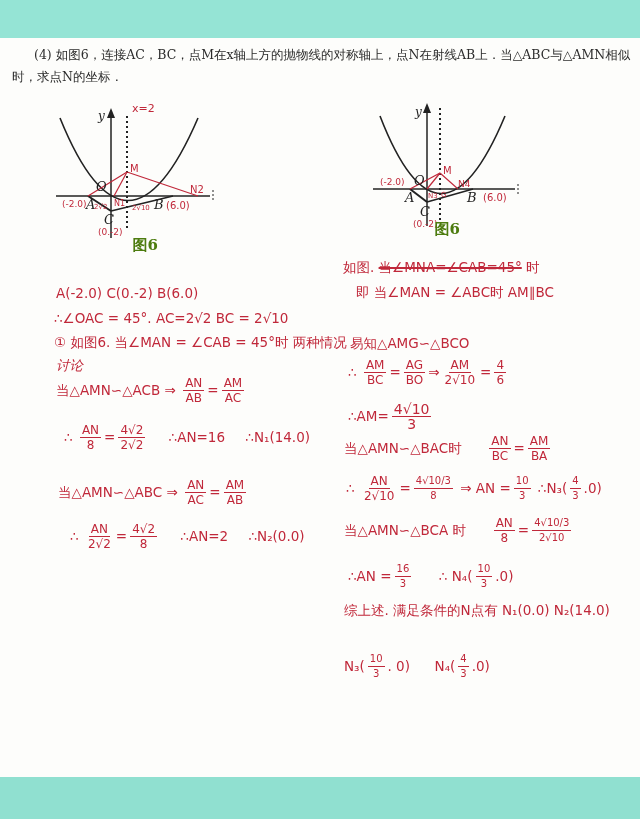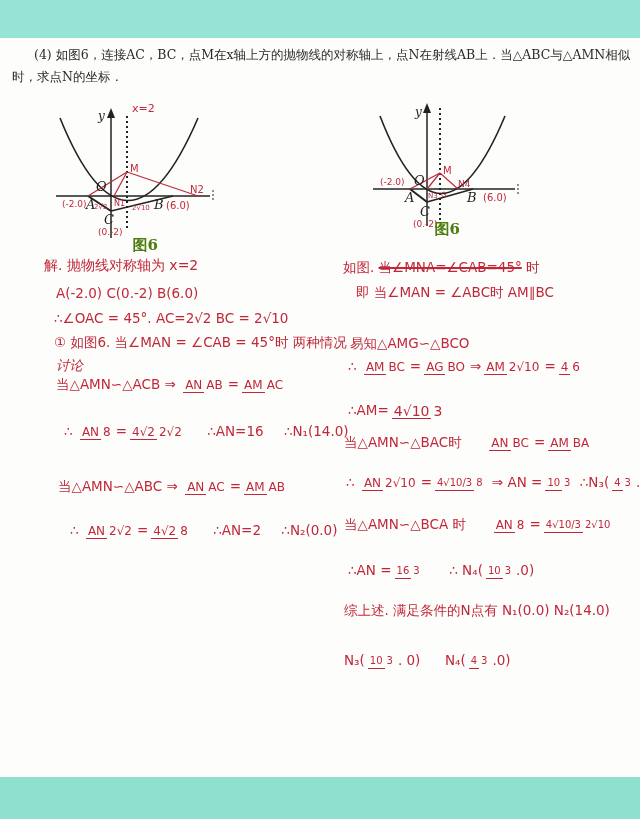--- a/index.html
+++ b/index.html
@@ -23,21 +23,21 @@
   .figure svg { display: block; }
   .fig-caption {
     position: absolute; font-family: "DejaVu Serif", serif; font-size: 15px;
     color: #4d7c0f; font-weight: bold; width: 60px; text-align: right;
   }
   .hw {
     position: absolute; color: #c0283a;
     font-family: "DejaVu Sans", sans-serif; font-size: 13.5px; white-space: nowrap;
   }
   .frac {
-    display: inline-flex; align-items: center;
+    display: inline-flex; flex-direction: column; align-items: center;
     vertical-align: middle; margin: 0 3px; font-size: 12px; line-height: 14px;
   }
   .frac .num { border-bottom: 1.3px solid #c0283a; padding: 0 2px; }
   .frac .den { padding: 0 2px; }
   .strike { text-decoration: line-through; text-decoration-thickness: 2px; }
   .gap { display: inline-block; width: 16px; }
 </style>
 </head>
 <body>
 
@@ -107,21 +107,20 @@
       <text x="128" y="105" font-size="10" fill="#c0283a" font-family="DejaVu Sans, sans-serif">(6.0)</text>
       <text x="58" y="131" font-size="9" fill="#c0283a" font-family="DejaVu Sans, sans-serif">(0.-2)</text>
       <text x="88" y="78" font-size="10" fill="#c0283a" font-family="DejaVu Sans, sans-serif">M</text>
       <text x="73" y="102" font-size="7" fill="#c0283a" font-family="DejaVu Sans, sans-serif">N3</text>
       <text x="86" y="101" font-size="7" fill="#c0283a" font-family="DejaVu Sans, sans-serif">G</text>
       <text x="103" y="91" font-size="9" fill="#c0283a" font-family="DejaVu Sans, sans-serif">N4</text>
     </svg>
     <div class="fig-caption" style="left:45px; top:124px;">图6</div>
   </div>
 
-  <div class="hw" style="left:44px; top:219px; font-size:14px;">解. 抛物线对称轴为 x=2</div>
   <div class="hw" style="left:56px; top:247px;">A(-2.0)   C(0.-2)   B(6.0)</div>
   <div class="hw" style="left:54px; top:272px;">∴∠OAC = 45°.   AC=2√2    BC = 2√10</div>
   <div class="hw" style="left:54px; top:296px;">① 如图6. 当∠MAN = ∠CAB = 45°时  两种情况</div>
   <div class="hw" style="left:56px; top:319px;font-style:italic;">讨论</div>
 
   <div class="hw" style="left:56px; top:338px;text-align:right;">
     <span>当△AMN∽△ACB  ⇒</span>
     <span class="frac">
         <span class="num">AN</span>
         <span class="den">AB</span>

